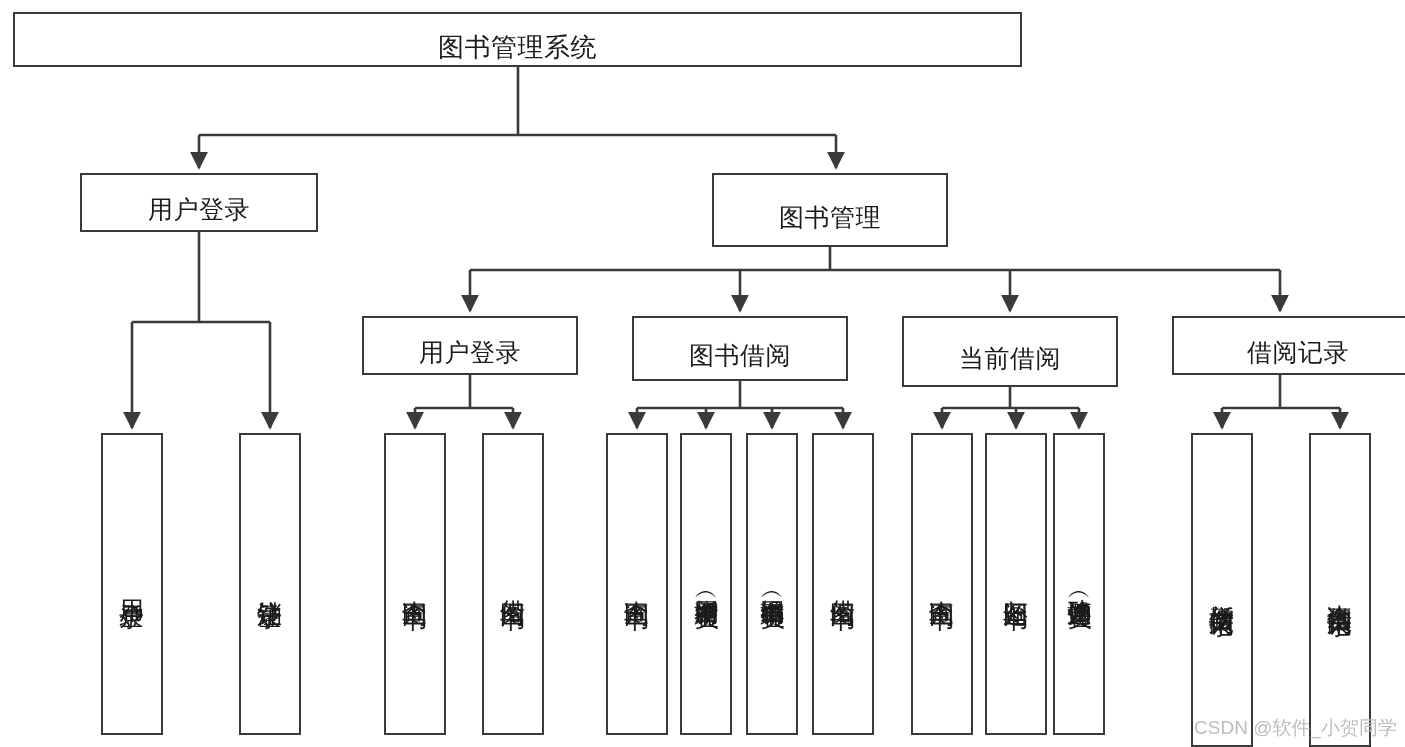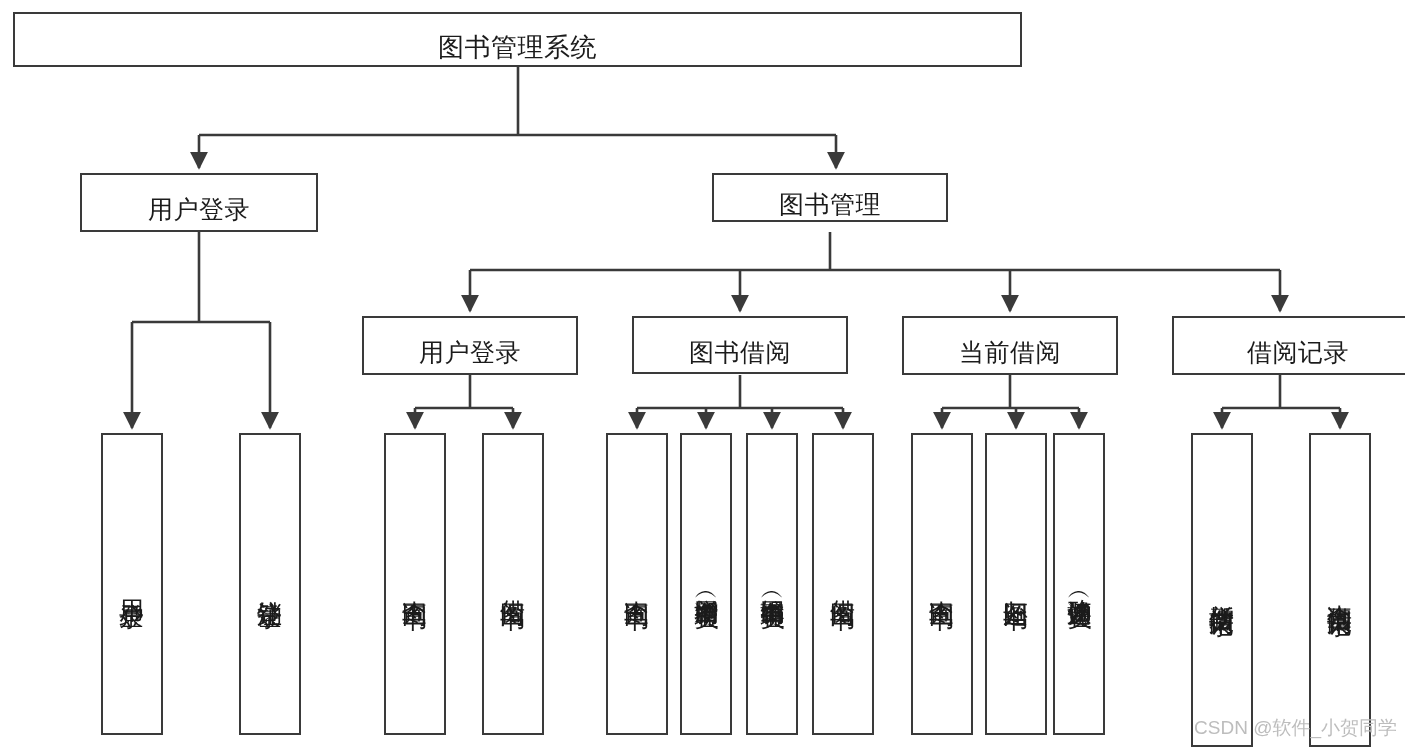--- a/index.html
+++ b/index.html
@@ -136,31 +136,31 @@
     </g>
   </svg>
 
   <div class="node h-node root" style="left:13px; top:12px; width:1009px; height:55px;">
     <span class="node-label">图书管理系统</span>
   </div>
 
   <div class="node h-node" style="left:80px; top:173px; width:238px; height:59px;">
     <span class="node-label">用户登录</span>
   </div>
-  <div class="node h-node" style="left:712px; top:173px; width:236px; height:49px;">
+  <div class="node h-node" style="left:712px; top:173px; width:236px; height:74px;">
     <span class="node-label">图书管理</span>
   </div>
 
   <div class="node h-node" style="left:362px; top:316px; width:216px; height:59px;">
     <span class="node-label">用户登录</span>
   </div>
-  <div class="node h-node" style="left:632px; top:316px; width:216px; height:58px;">
+  <div class="node h-node" style="left:632px; top:316px; width:216px; height:65px;">
     <span class="node-label">图书借阅</span>
   </div>
-  <div class="node h-node" style="left:902px; top:316px; width:216px; height:59px;">
+  <div class="node h-node" style="left:902px; top:316px; width:216px; height:71px;">
     <span class="node-label">当前借阅</span>
   </div>
   <div class="node h-node" style="left:1172px; top:316px; width:252px; height:59px;">
     <span class="node-label">借阅记录</span>
   </div>
 
   <div class="node v-node" style="left:101px; top:433px; width:62px; height:302px;">
     <span class="node-label">用户登录</span>
   </div>
   <div class="node v-node" style="left:239px; top:433px; width:62px; height:302px;">

